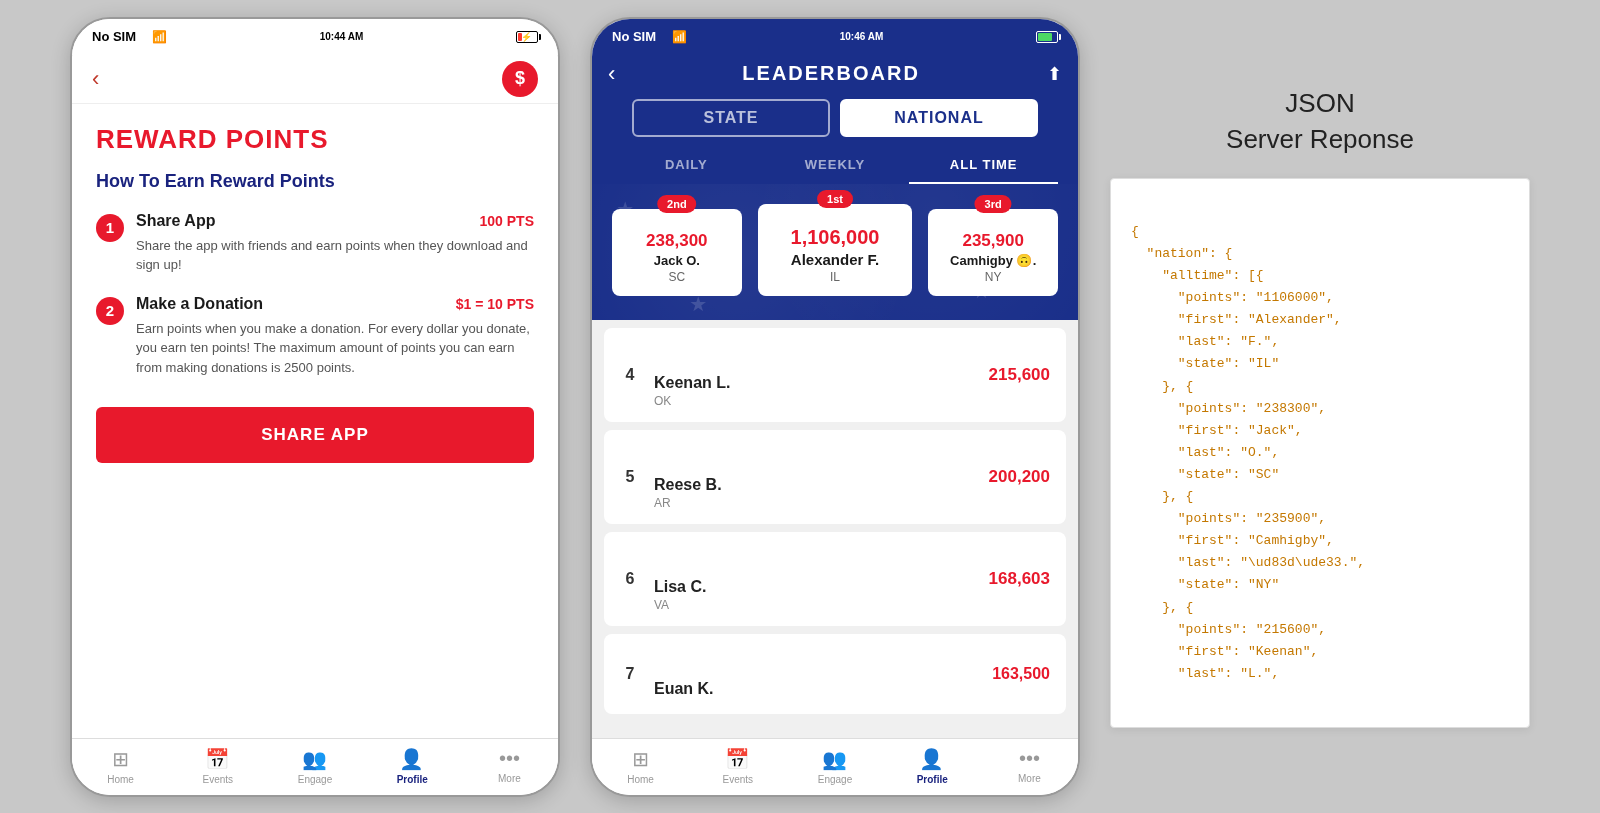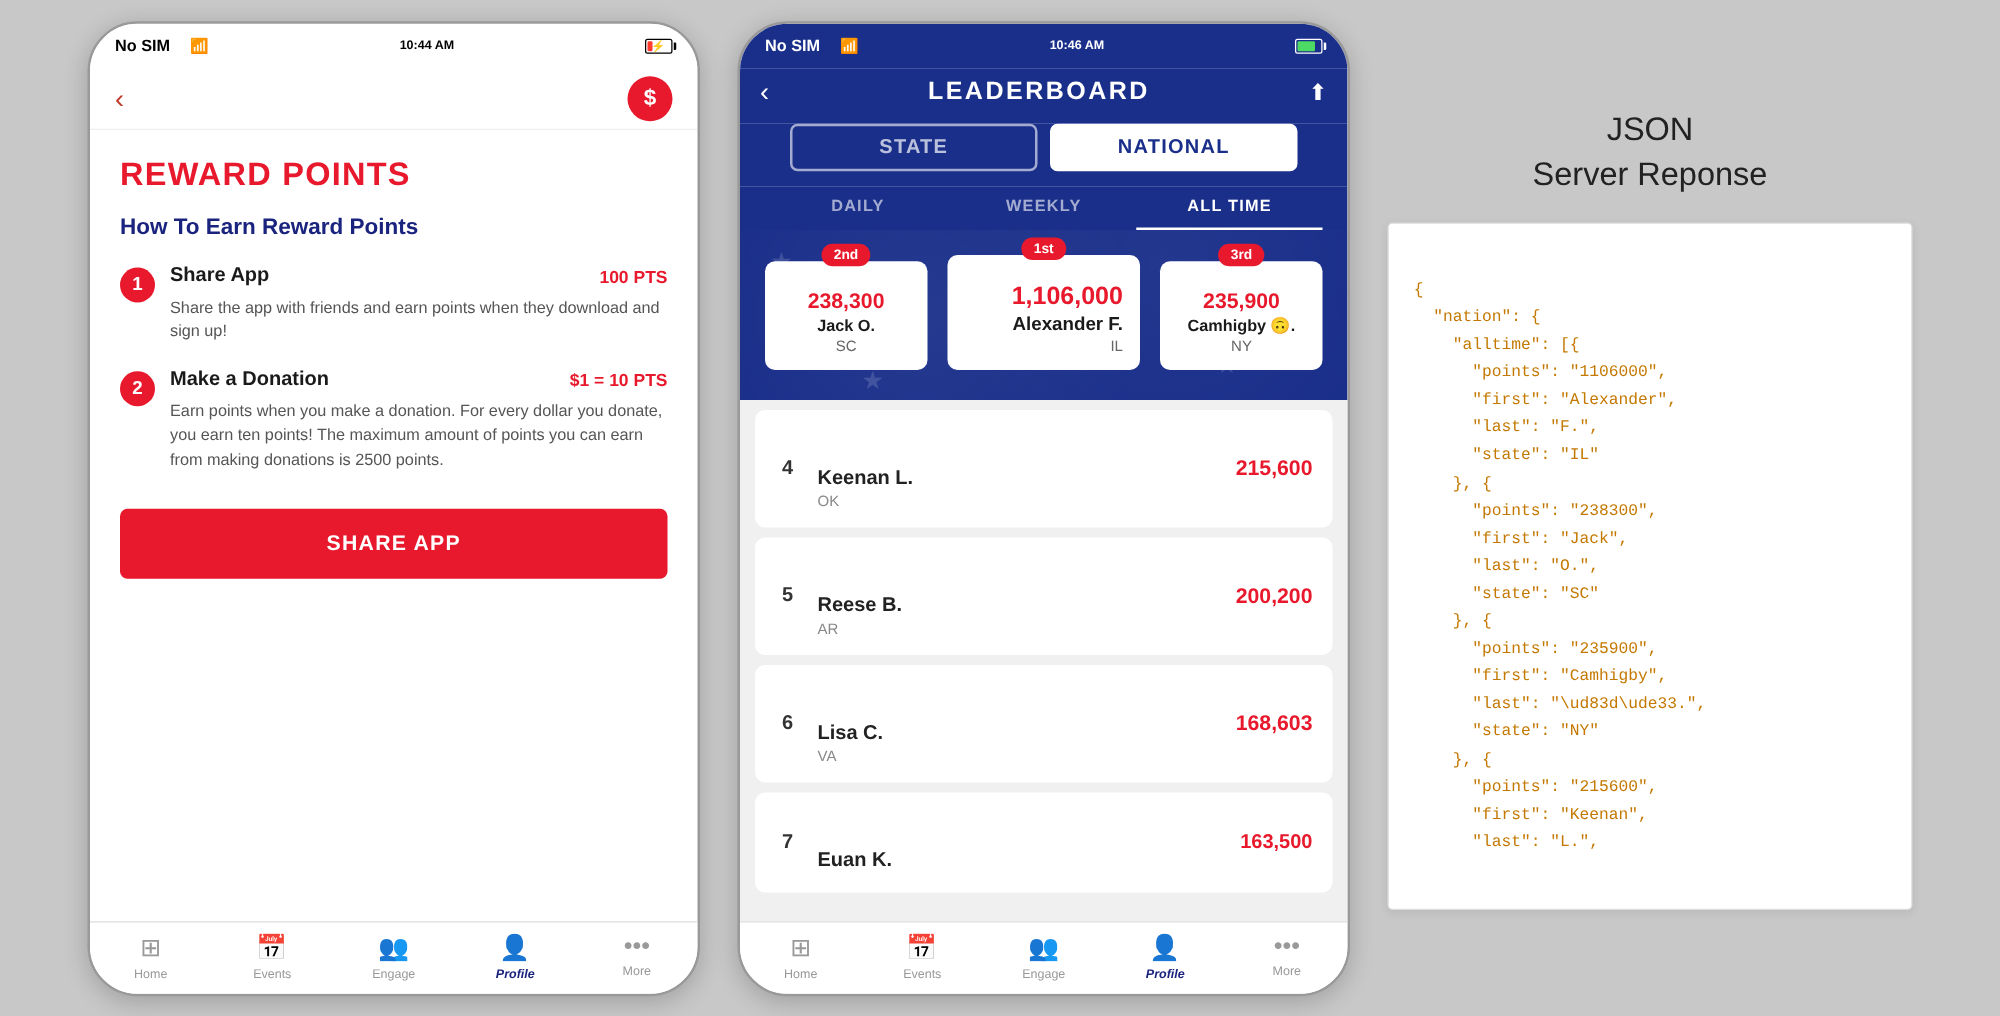--- a/index.html
+++ b/index.html
@@ -200,21 +200,21 @@
     }
     .tab-icon {
       font-size: 20px;
       color: #999;
     }
     .tab-icon.active { color: #1a237e; }
     .tab-label {
       font-size: 10px;
       color: #999;
     }
-    .tab-label.active { color: #1a237e; font-weight: 600; font-style: italic; }
+    .tab-label.active { color: #1a237e; font-weight: 600; }
 
     
     .screen2 { font-family: -apple-system, BlinkMacSystemFont, 'Helvetica Neue', Arial, sans-serif; }
     .screen2 .status-bar { background: #1a2f8a; color: #fff; }
     .screen2 .battery-fill { background: #4cd964; width: 80%; }
     .screen2 .battery-icon { border-color: #fff; }
     .screen2 .battery-icon::after { background: #fff; }
 
     .leaderboard-header {
       background: #1a2f8a;
@@ -289,21 +289,20 @@
     .podium-card {
       background: #fff;
       border-radius: 8px;
       padding: 12px 14px;
       text-align: center;
       position: relative;
     }
     .podium-card.first {
       width: 180px;
       z-index: 2;
-      text-align: right;
     }
     .podium-card.second, .podium-card.third {
       width: 150px;
     }
     .podium-rank {
       position: absolute;
       top: -14px;
       left: 50%;
       transform: translateX(-50%);
       background: #e8192c;

